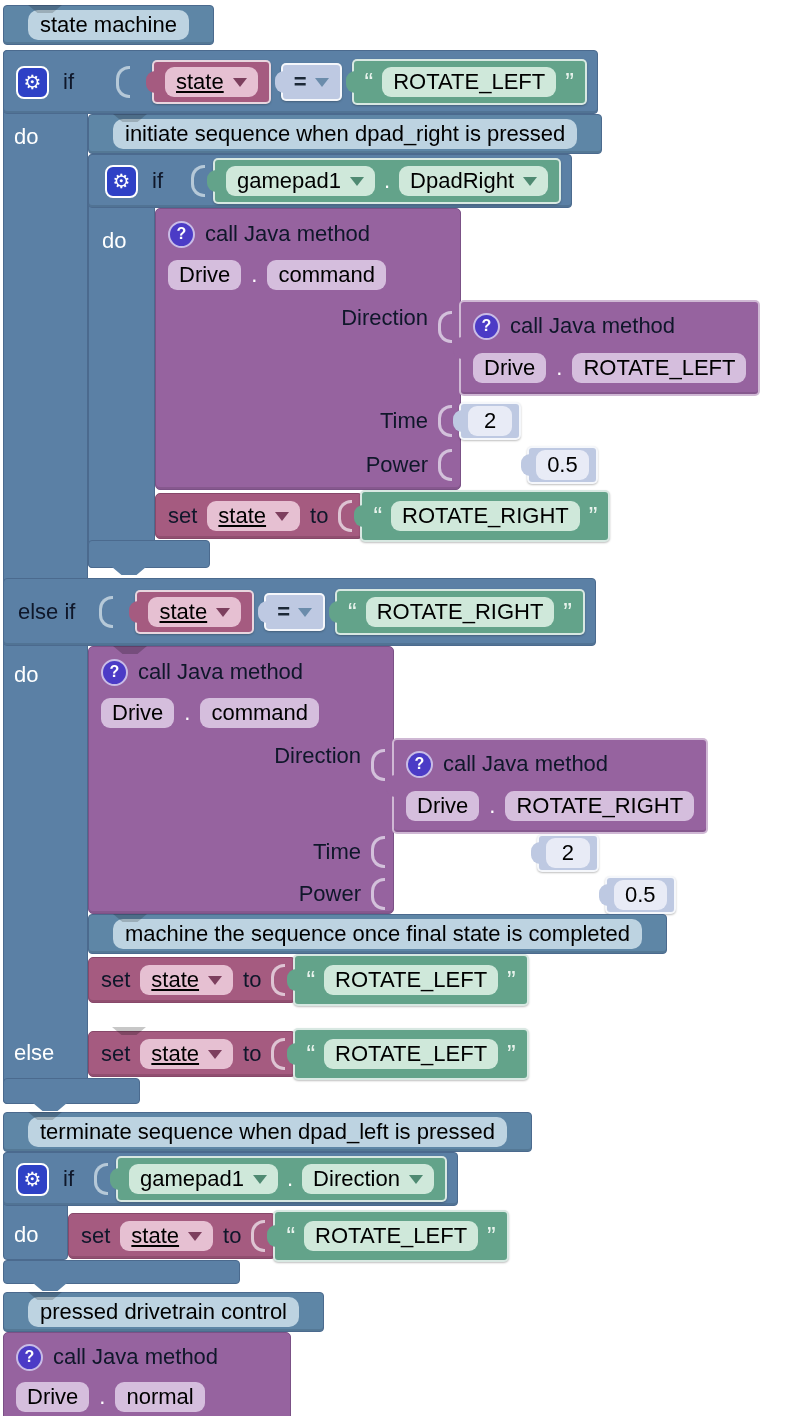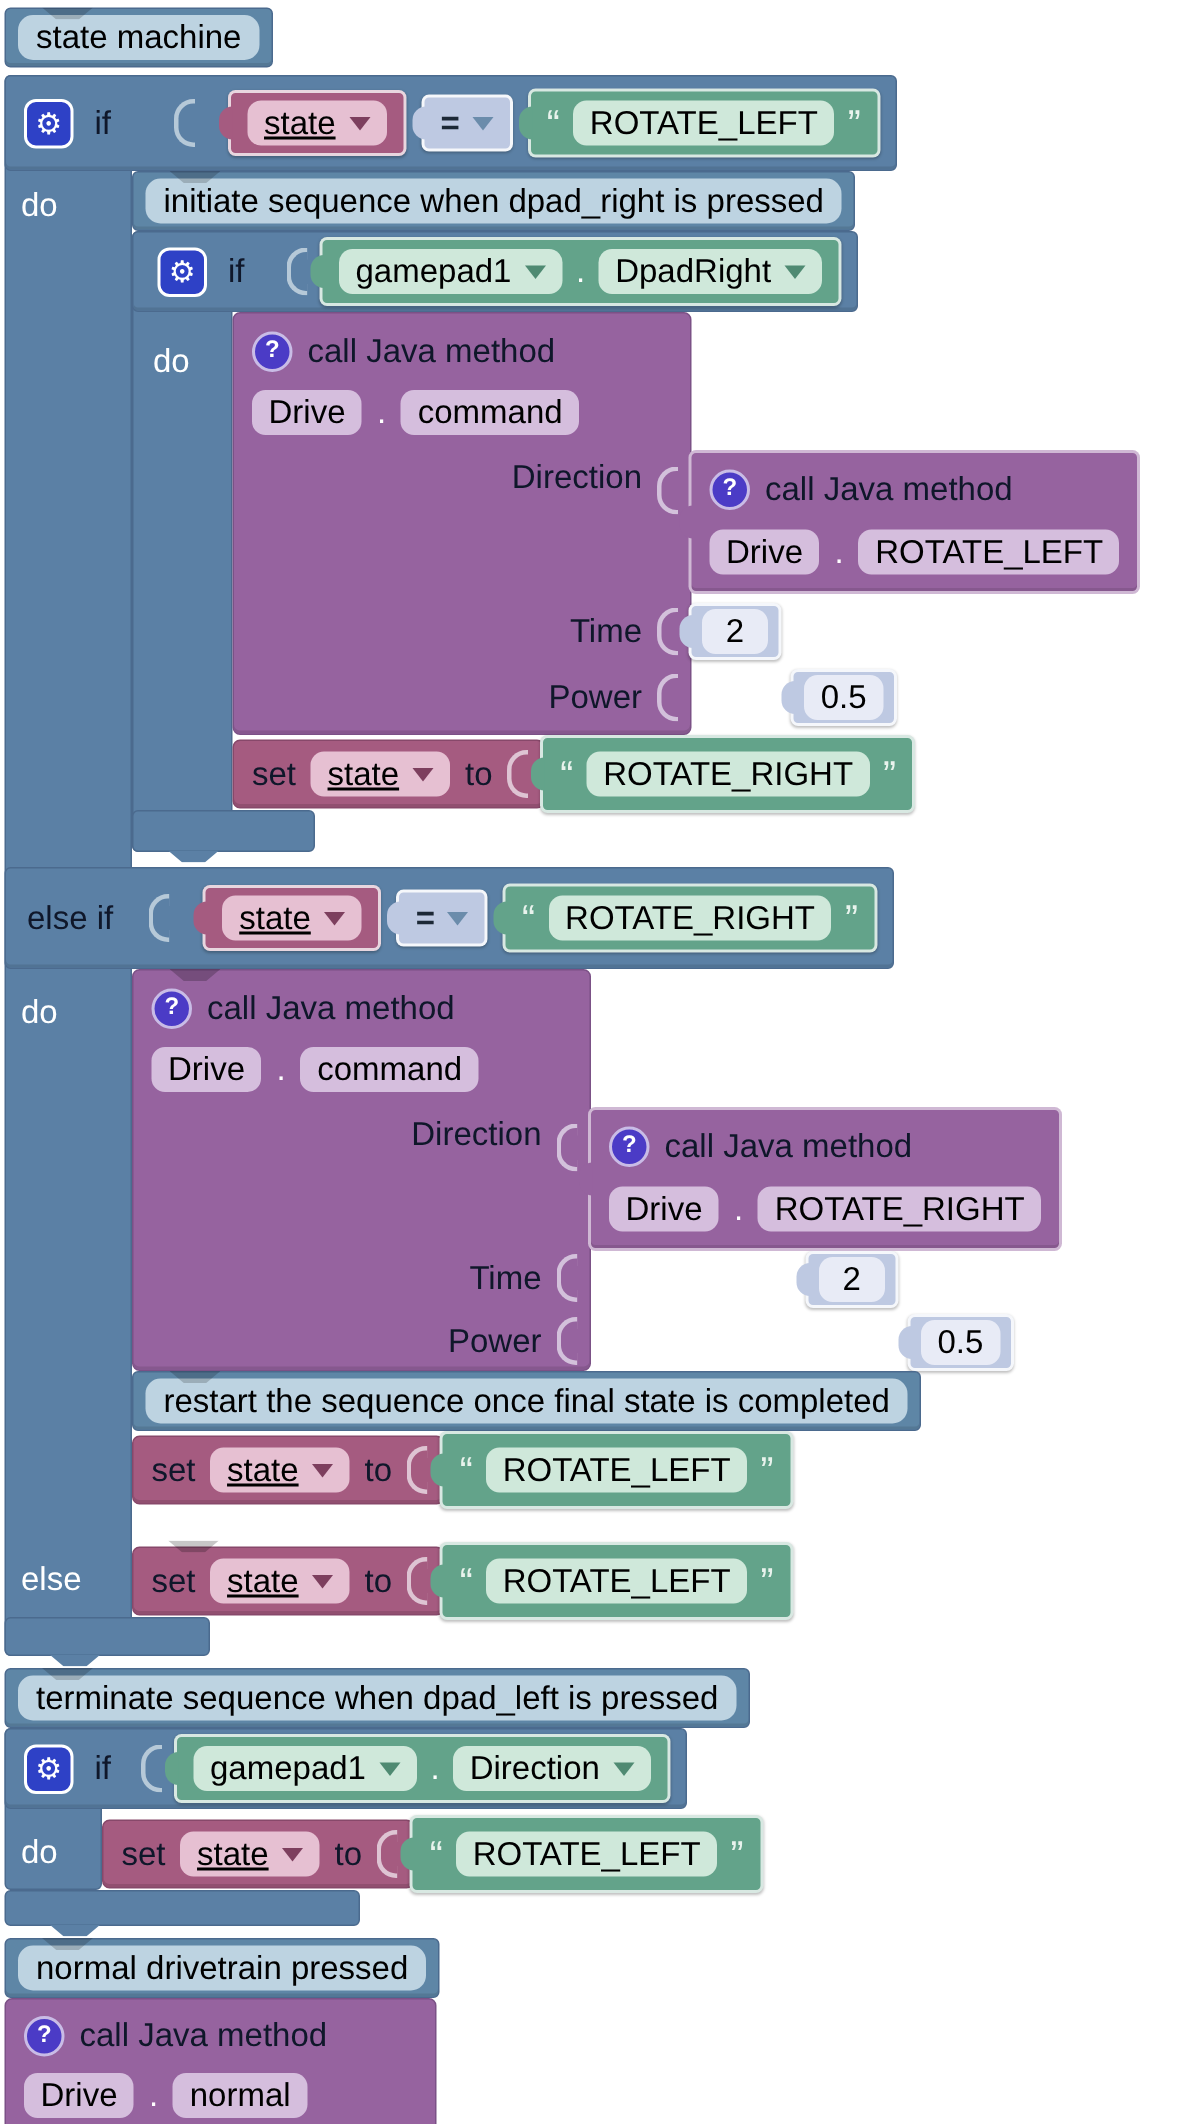--- a/index.html
+++ b/index.html
@@ -28,21 +28,21 @@
   .spine{
     position:absolute; background:var(--steel);
     border:1px solid var(--steel-dark); border-radius:4px; box-sizing:border-box;
   }
   .kw{color:#0f172a; white-space:nowrap;}
   .freelbl{position:absolute; color:#fff; white-space:nowrap; z-index:3;}
   
   .comment{
     position:absolute; display:flex; align-items:center;
     background:var(--comment-body); border:1px solid var(--steel-dark);
-    border-radius:4px; padding:4px 8px; width:max-content; box-sizing:border-box;
+    border-radius:4px; padding:4px 24px; width:max-content; box-sizing:border-box;
     box-shadow:inset 0 -2px 0 rgba(0,0,0,.10); z-index:2;
   }
   .comment .cfield{
     background:var(--comment-field); color:#000; border-radius:10px;
     padding:2px 12px; white-space:nowrap;
   }
   
   .vb{
     position:relative; display:inline-flex; align-items:center;
     border:2px solid rgba(255,255,255,.75); border-radius:5px;
@@ -317,21 +317,21 @@
   <div class="vb shadowv abs" style="left:392px;top:834px;height:38px;">
     <span class="field wfield">2</span>
   </div>
   <div class="vb shadowv abs" style="left:392px;top:876px;height:38px;">
     <span class="field wfield">0.5</span>
   </div>
 
   
   <div class="comment" style="left:88px;top:914px;height:40px;">
     <div class="dip" style="left:24px;top:-1px;"></div>
-    <span class="cfield">restart the sequence once final state is completed</span>
+    <span class="cfield">machine the sequence once final state is completed</span>
   </div>
 
   
   <div class="setwrap" style="left:88px;top:954px;height:52px;">
     <div class="setpink">
       <span class="kw">set</span>
       <span class="field pfield">
         <span>state</span>
           <span class="arr pk"></span>
       </span>
@@ -407,21 +407,21 @@
     <div class="vb greenv">
       <span class="quote">“</span>
       <span class="field gfield">ROTATE_LEFT</span>
       <span class="quote">”</span>
     </div>
   </div>
 
   
   <div class="comment" style="left:3px;top:1292px;height:40px;">
     <div class="dip" style="left:24px;top:-1px;"></div>
-    <span class="cfield">normal drivetrain pressed</span>
+    <span class="cfield">pressed drivetrain control</span>
   </div>
 
   
   <div class="pblock" style="left:3px;top:1332px;width:288px;height:100px;">
     <div class="prow" style="height:36px;">
       <div class="helpic">?</div>
       <span class="kw">call Java method</span>
     </div>
     <div class="prow" style="height:44px;">
       <span class="field lfield">Drive</span>

